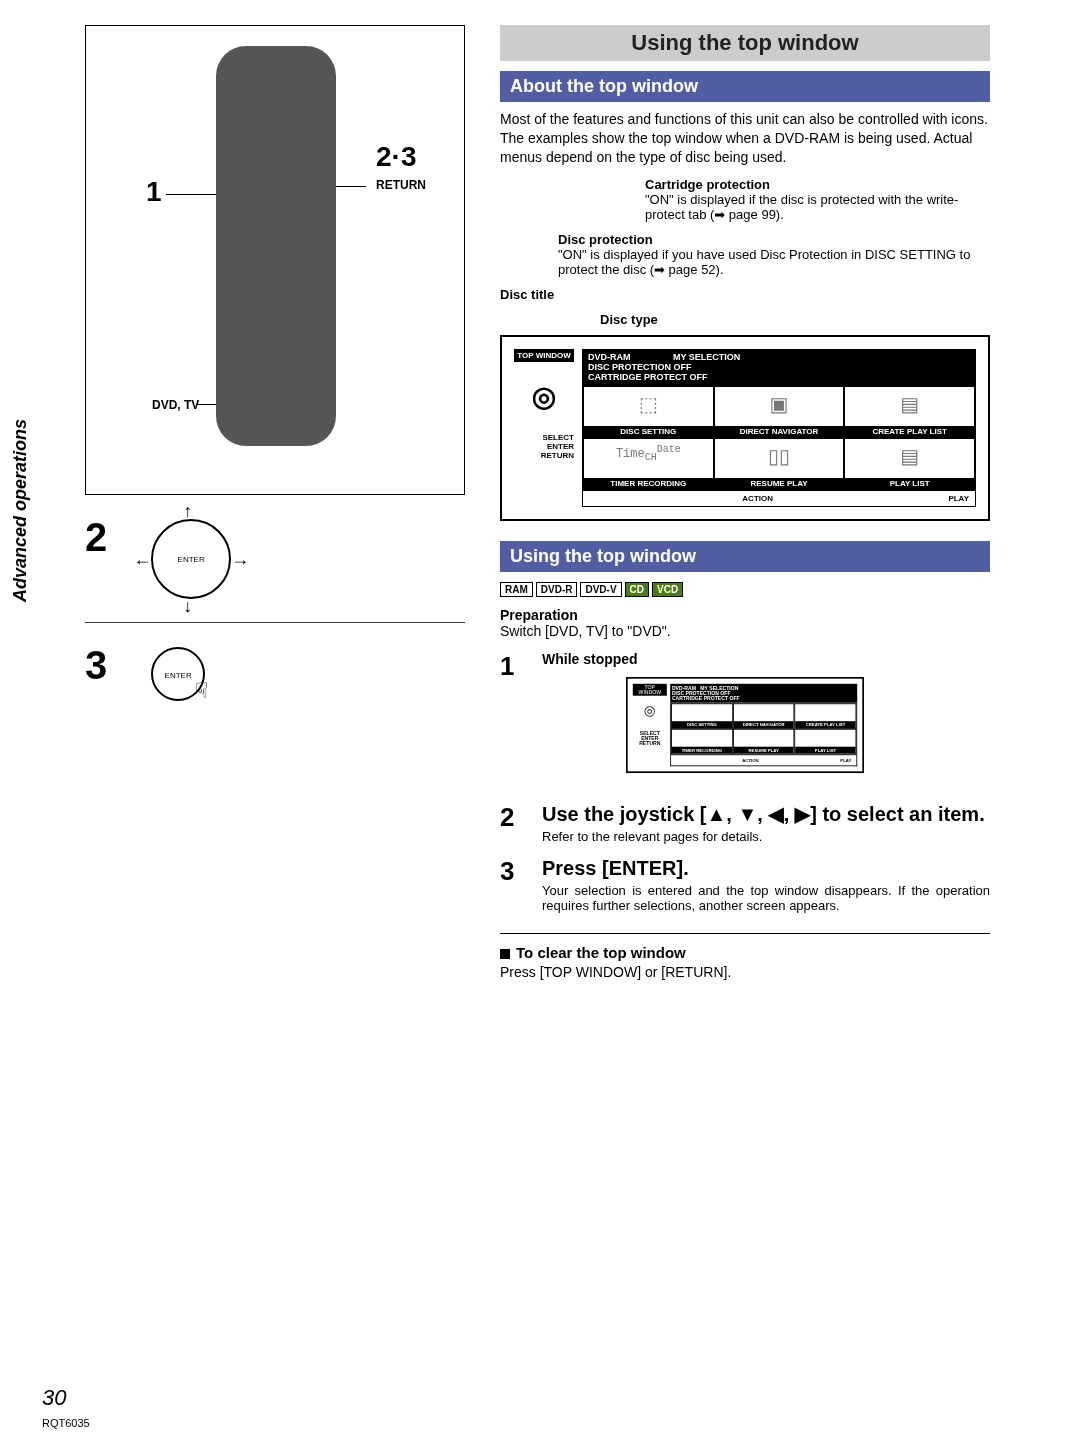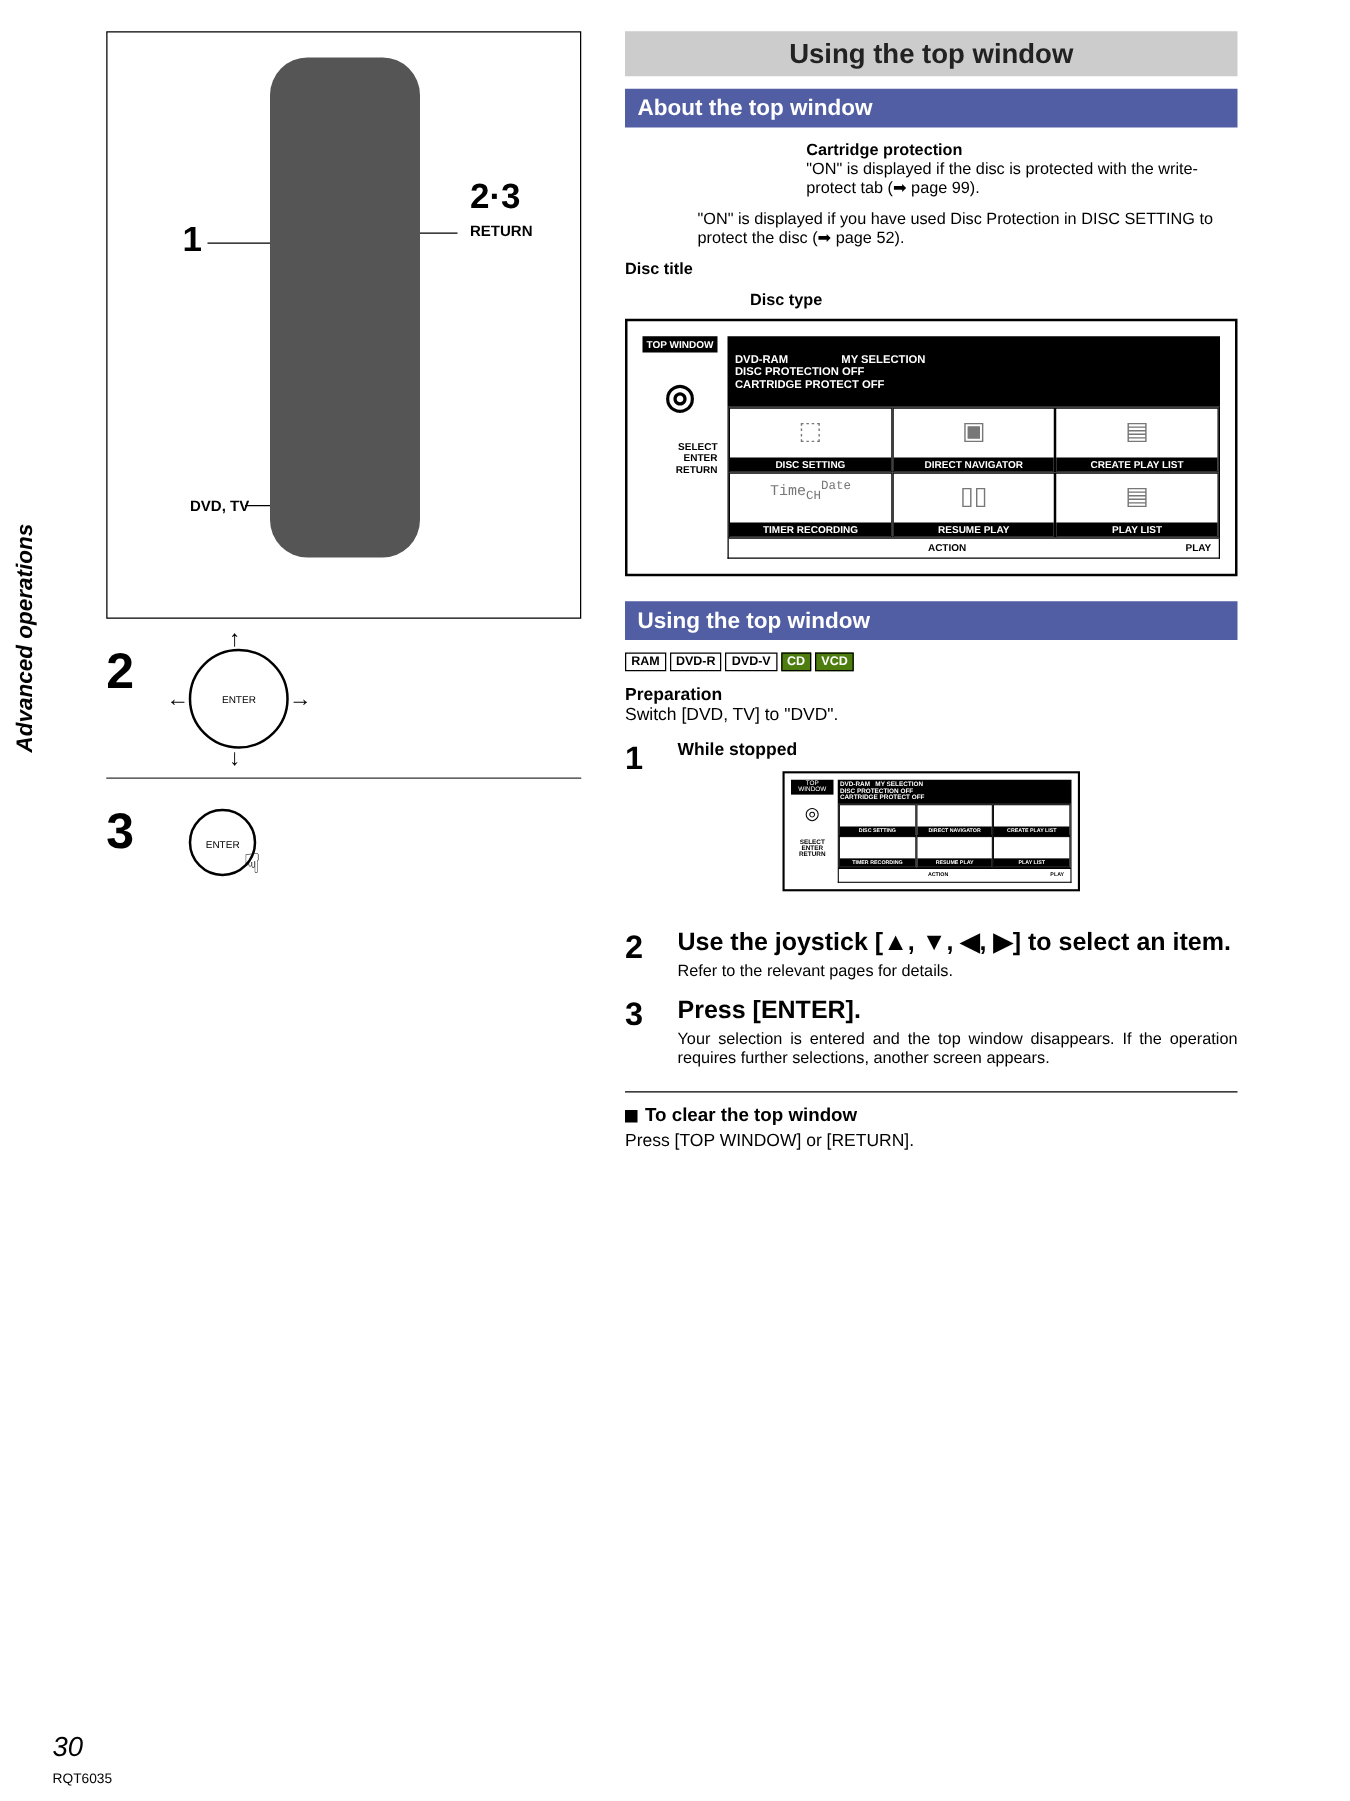--- a/index.html
+++ b/index.html
@@ -166,47 +166,49 @@
       <div class="enter-pad" style="width:54px;height:54px;">
         <span style="position:absolute;top:22px;left:0;right:0;font-size:8px;">ENTER</span>
       </div>
       <span style="font-size:22px;margin-left:-14px;vertical-align:bottom;">☟</span>
     </div>
   </div>
 
   <div class="right-col">
     <div class="title-band">Using the top window</div>
     <div class="sub-band">About the top window</div>
+    <div class="body-text">Most of the features and functions of this unit can also be controlled with icons. The examples show the top window when a DVD-RAM is being used. Actual menus depend on the type of disc being used.</div>
 
     <div class="anno-group indent2">
       <div class="anno-title">Cartridge protection</div>
       <div>"ON" is displayed if the disc is protected with the write-protect tab (➡ page 99).</div>
     </div>
     <div class="anno-group indent">
+      <div class="anno-title">Disc protection</div>
       <div>"ON" is displayed if you have used Disc Protection in DISC SETTING to protect the disc (➡ page 52).</div>
     </div>
     <div class="anno-group">
       <div class="anno-title">Disc title</div>
     </div>
     <div class="anno-group" style="margin-left:100px;">
       <div class="anno-title">Disc type</div>
     </div>
 
     <div class="window-box">
       <div class="window-side">
         <div class="top-window-badge">TOP WINDOW</div>
         <div style="margin-top:18px;font-size:28px;">◎</div>
         <div class="select-enter">
           <div>SELECT</div>
           <div>ENTER</div>
           <div style="text-align:right;margin-left:8px;">RETURN</div>
         </div>
       </div>
       <div class="grid-wrap">
-        <div style="background:#000;color:#fff;font-size:9px;font-weight:bold;padding:13px 6px;">
+        <div style="background:#000;color:#fff;font-size:9px;font-weight:bold;padding:3px 6px;">
           <span>DVD-RAM</span>
           <span style="margin-left:40px;">MY SELECTION</span><br>
           <span>DISC PROTECTION OFF</span><br>
           <span>CARTRIDGE PROTECT OFF</span>
         </div>
         <div class="grid3">
           <div class="cell">
               <div class="cell-ico">⬚</div>
               <div class="cell-label">DISC SETTING</div>
             </div>

